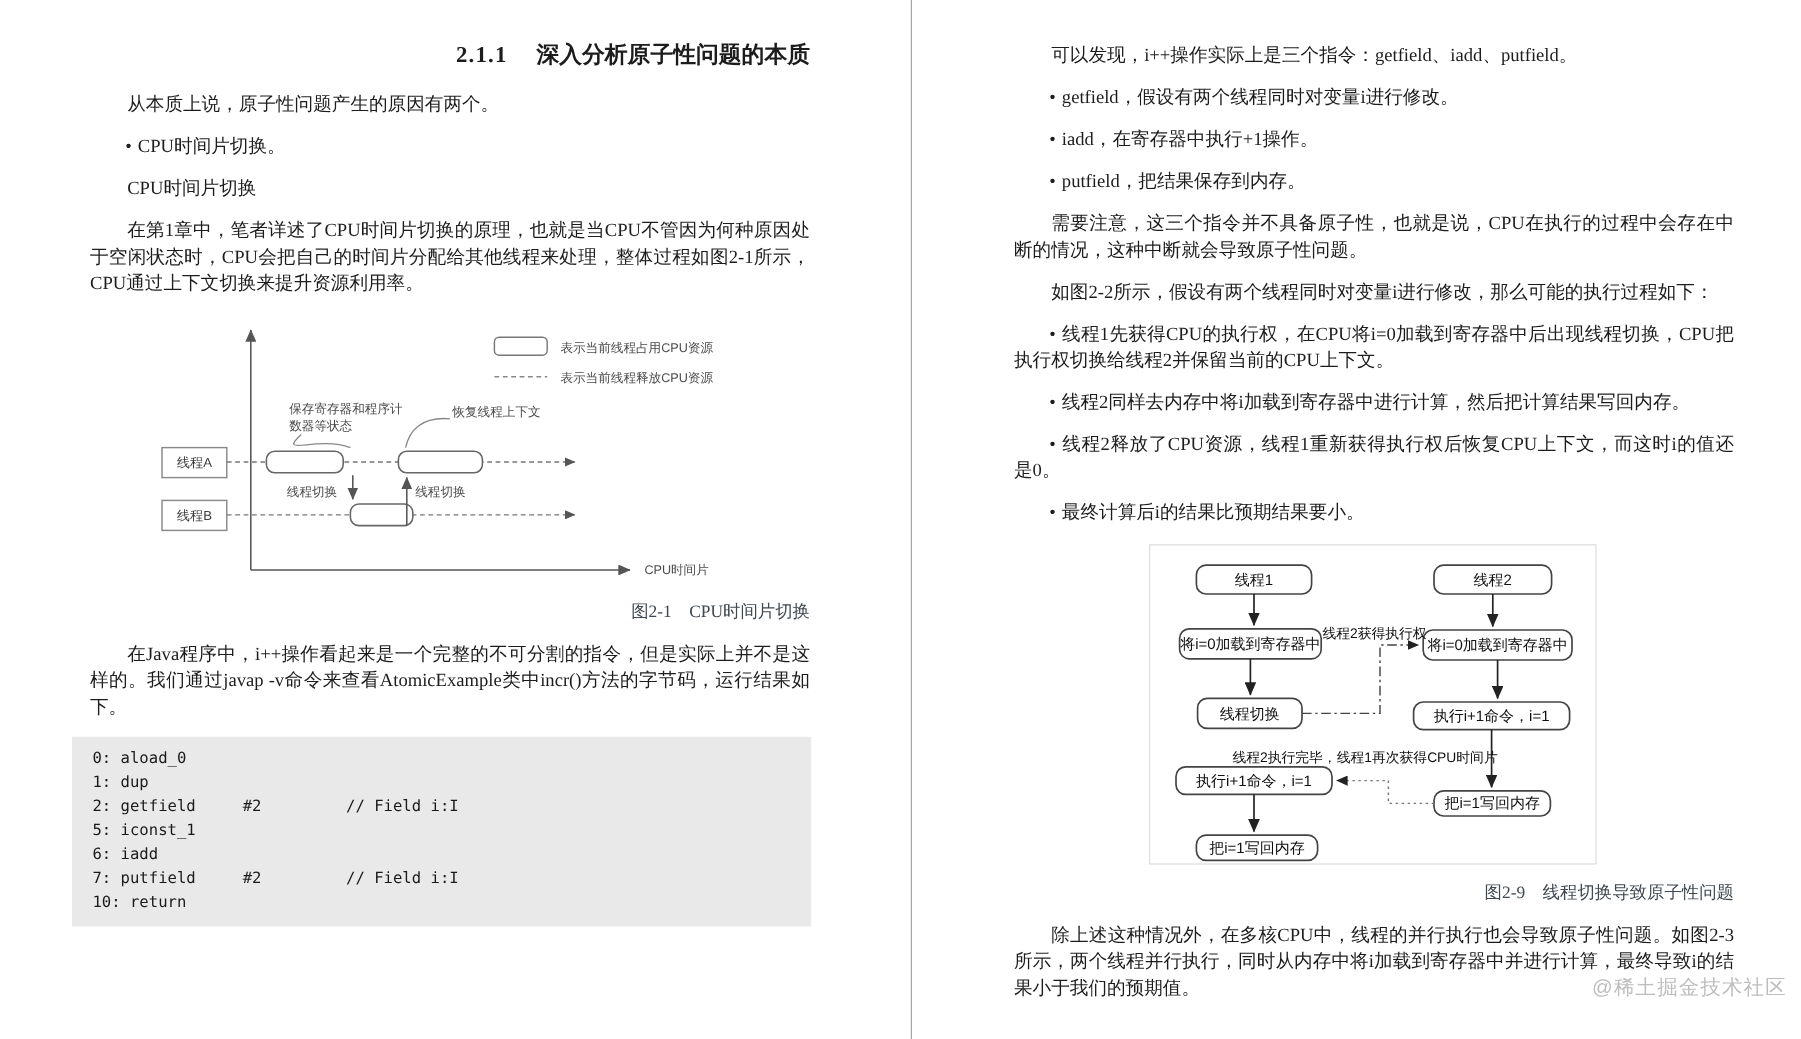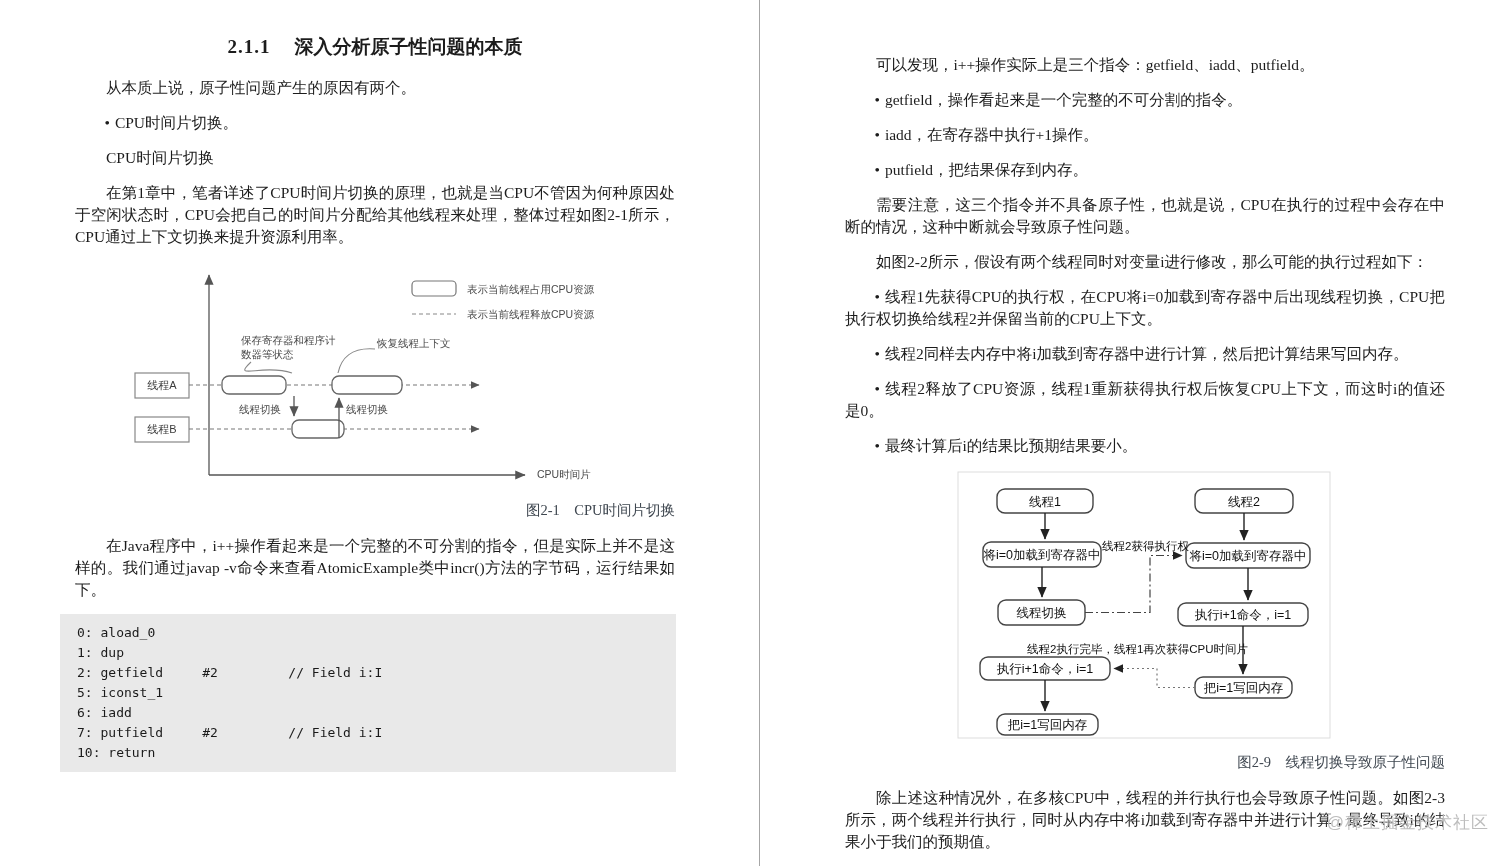--- a/index.html
+++ b/index.html
@@ -7,21 +7,21 @@
   body {
     width:1501px; height:866px; position:relative; overflow:hidden;
     background:#ffffff; color:#1c1c1c;
     font-family:"Liberation Serif","DejaVu Serif",serif;
   }
   .page { position:absolute; top:30px; width:600px; font-size:15.5px; line-height:22px; text-align:justify; }
   .page-left  { left:75px; }
   .page-right { left:845px; }
   .divider { position:absolute; left:759px; top:0; width:1px; height:866px; background:#a6a6a6; }
 
-  h1.heading { font-size:19px; line-height:25px; font-weight:bold; margin:4px 0 18px 0; text-align:center; }
+  h1.heading { font-size:19px; line-height:25px; font-weight:bold; margin:4px 0 18px 0; text-align:right; }
   h1.heading .num { margin-right:24px; letter-spacing:1px; }
 
   p.para   { margin:0 0 13px 0; text-indent:2em; }
   p.bullet { margin:0 0 13px 0; text-indent:1.9em; }
   p.bullet .bm { margin-right:5px; }
   p.subhead{ margin:0 0 13px 0; text-indent:2em; }
 
   .figwrap { margin:12px 0 0 0; text-align:left; }
   .figcap  { text-align:right; text-indent:0; color:#3f4750; font-size:14.5px; margin:6px 0 14px 0; }
 
@@ -131,24 +131,24 @@
     <div class="codeline">2: getfield     #2         // Field i:I</div>
     <div class="codeline">5: iconst_1</div>
     <div class="codeline">6: iadd</div>
     <div class="codeline">7: putfield     #2         // Field i:I</div>
     <div class="codeline">10: return</div>
   </div>
 </div>
 
 <div class="page page-right">
 
-  <p class="para" style="margin-top:24px;">可以发现，i++操作实际上是三个指令：getfield、iadd、putfield。</p>
-
-  <p class="bullet">
-    <span class="bm">•</span><span>getfield，操作看起来是一个完整的不可分割的指令。</span>
+  <p class="para" style="margin-top:6px;">可以发现，i++操作实际上是三个指令：getfield、iadd、putfield。</p>
+
+  <p class="bullet">
+    <span class="bm">•</span><span>getfield，假设有两个线程同时对变量i进行修改。</span>
   </p>
   <p class="bullet">
     <span class="bm">•</span><span>iadd，在寄存器中执行+1操作。</span>
   </p>
   <p class="bullet">
     <span class="bm">•</span><span>putfield，把结果保存到内存。</span>
   </p>
 
   <p class="para">需要注意，这三个指令并不具备原子性，也就是说，CPU在执行的过程中会存在中断的情况，这种中断就会导致原子性问题。</p>
   <p class="para">如图2-2所示，假设有两个线程同时对变量i进行修改，那么可能的执行过程如下：</p>

